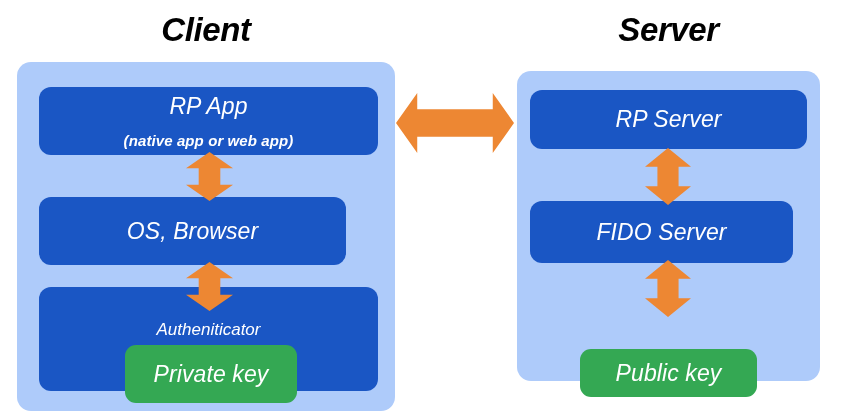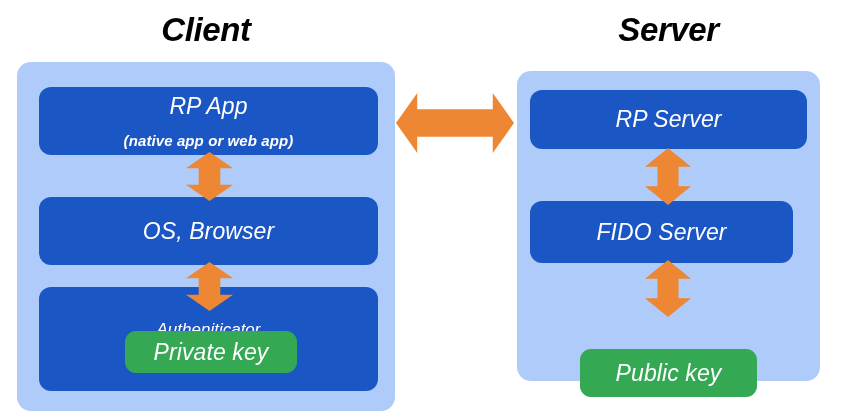--- a/index.html
+++ b/index.html
@@ -71,42 +71,42 @@
     letter-spacing: 0.1px;
   }
   .box-small-title {
     font-size: 17px;
     font-weight: normal;
     line-height: 21px;
   }
 
   
   #box-rp-app        { left: 39px; top: 87px;  width: 339px; height: 68px; }
-  #box-os-browser    { left: 39px; top: 197px; width: 339px; height: 68px; }
+  #box-os-browser    { left: 39px; top: 197px; width: 307px; height: 68px; }
   #box-authenticator { left: 39px; top: 287px; width: 339px; height: 104px;
                        justify-content: flex-start; padding-top: 32px; }
 
   
   #box-rp-server   { left: 530px; top: 90px;  width: 277px; height: 59px; }
   #box-fido-server { left: 530px; top: 201px; width: 263px; height: 62px; }
 
   
   .pill {
     position: absolute;
     background: #34a853;
     border-radius: 11px;
     color: #ffffff;
     display: flex;
     align-items: center;
     justify-content: center;
     font-size: 23px;
     line-height: 27px;
     letter-spacing: 0.1px;
   }
-  #pill-private-key { left: 125px; top: 331px; width: 172px; height: 42px; }
+  #pill-private-key { left: 125px; top: 345px; width: 172px; height: 58px; }
   #pill-public-key  { left: 580px; top: 313px; width: 177px; height: 48px; margin-top: 36px; }
 
   
   .arrow-v {
     position: absolute;
     background: #ed8733;
   }
   .arrow-v-shape {
     clip-path: polygon(
       50% 0%,                

